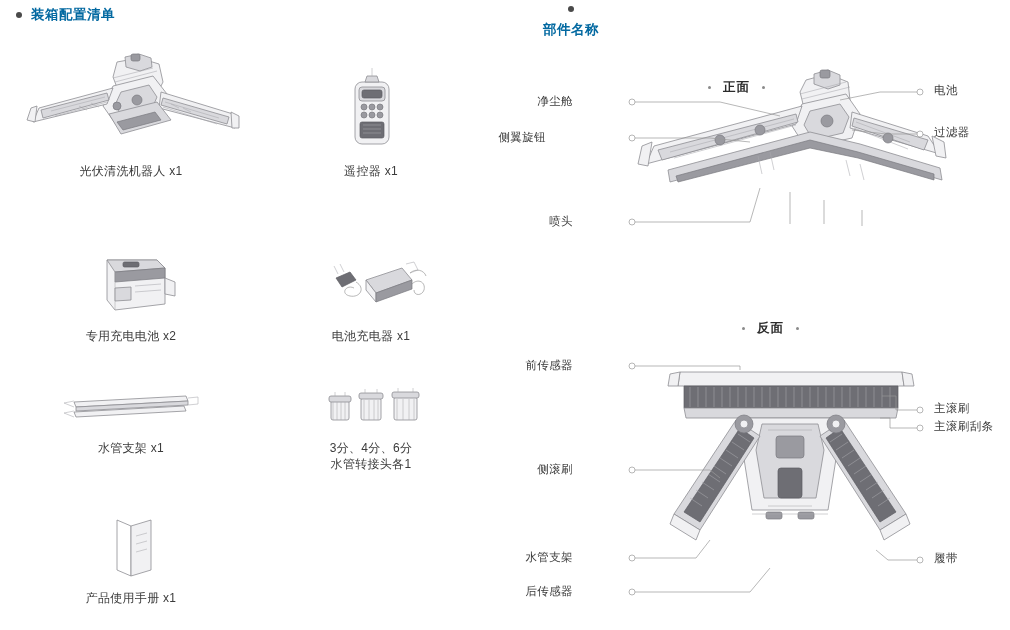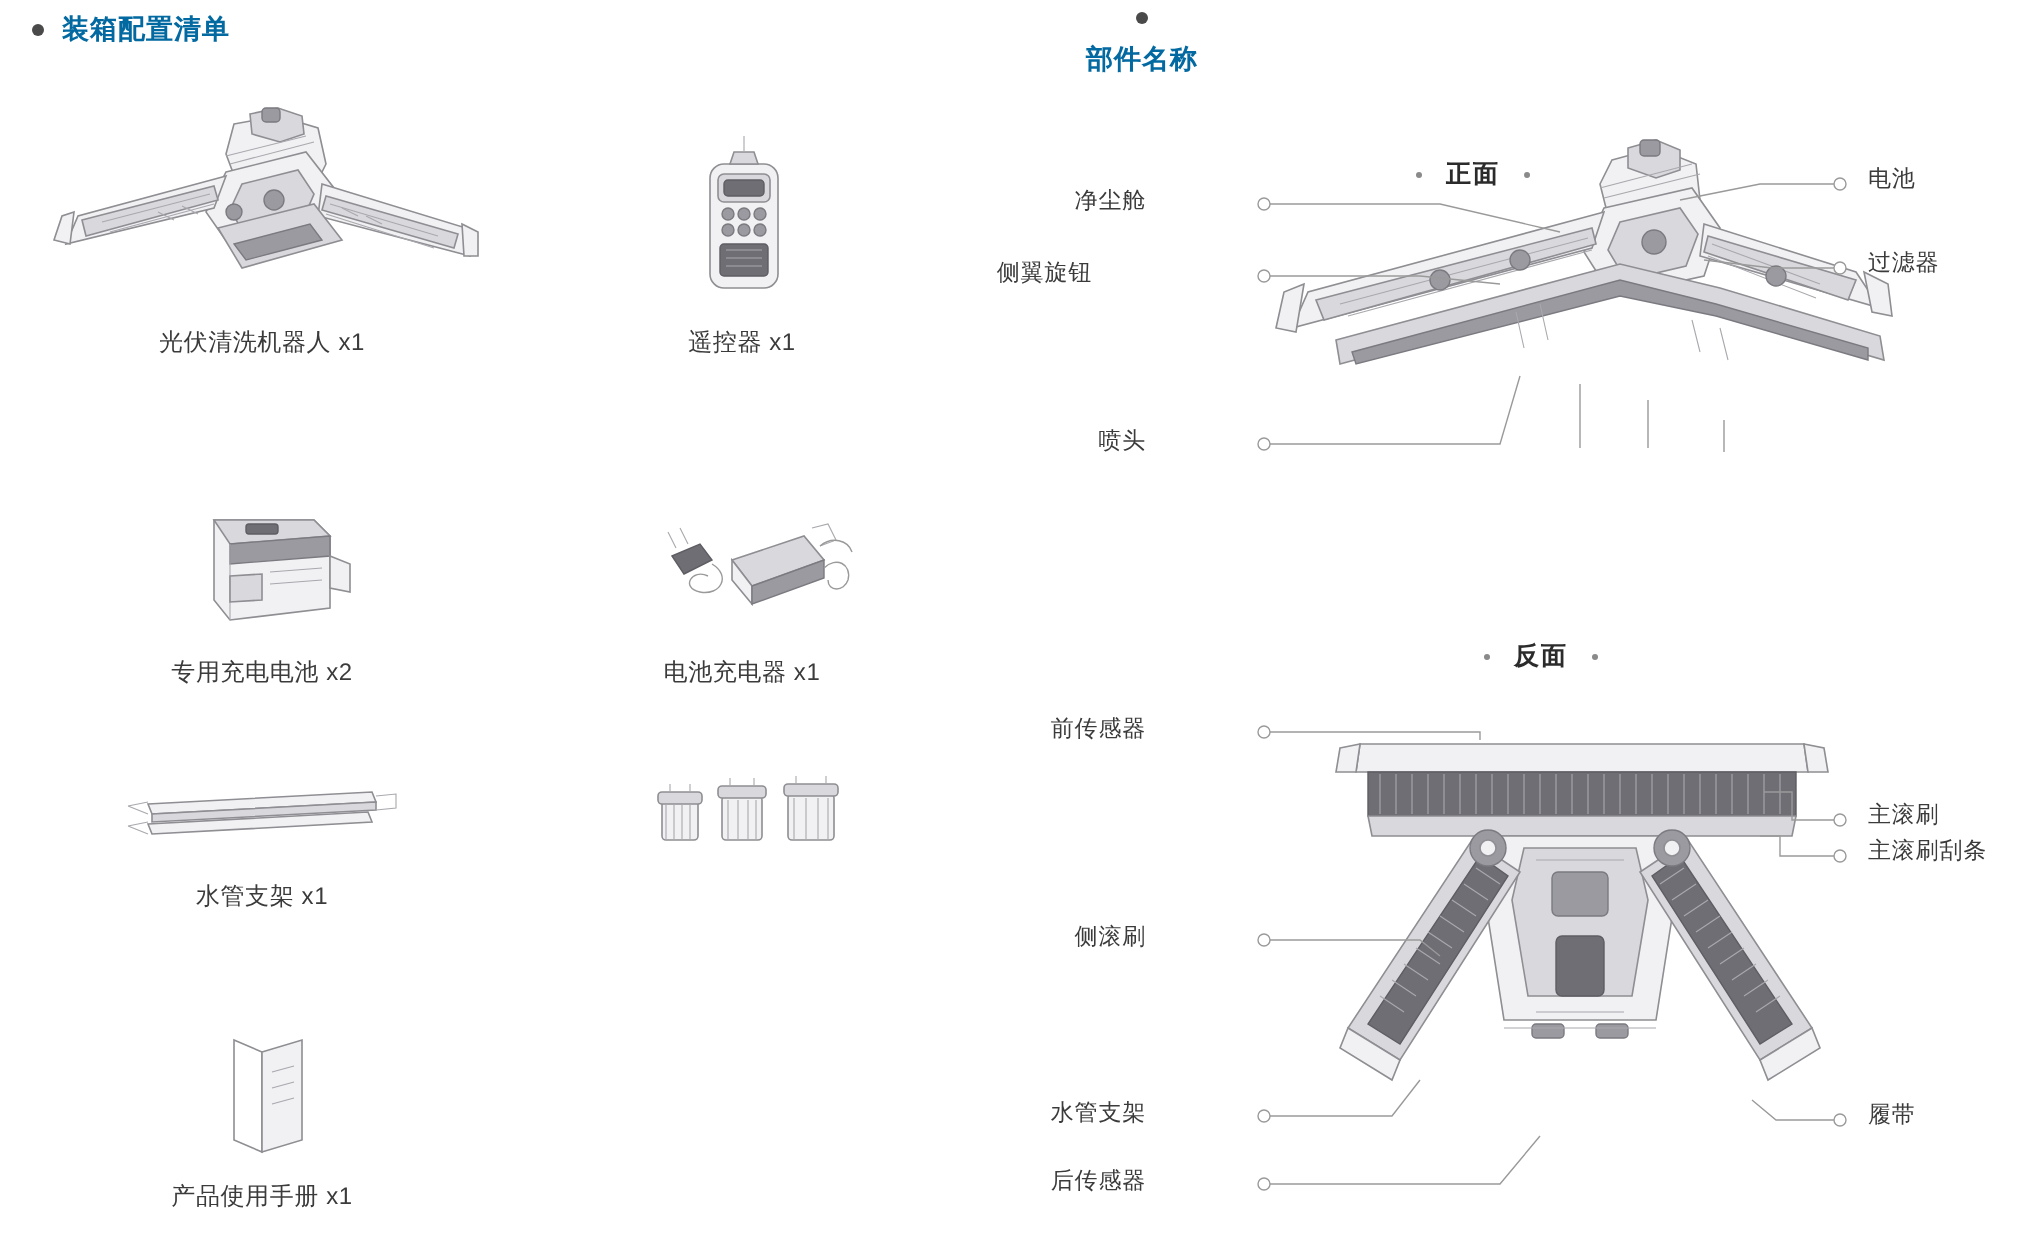--- a/index.html
+++ b/index.html
@@ -214,20 +214,22 @@
         <path class="thin" d="M53 30 L53 50 M58 30 L58 50 M63 30 L63 50 M67 30 L67 50"></path>
         <path class="thin" d="M54 19 L54 23 M66 19 L66 23"></path>
       </g>
       <g>
         <rect class="dev-fill-l" x="83" y="27" width="23" height="23" rx="2"></rect>
         <rect class="dev-fill-m" x="81" y="22" width="27" height="6" rx="2"></rect>
         <path class="thin" d="M86 29 L86 50 M92 29 L92 50 M98 29 L98 50 M103 29 L103 50"></path>
         <path class="thin" d="M87 18 L87 22 M102 18 L102 22"></path>
       </g>
     </svg>
+    <div class="pack-caption">3分、4分、6分
+水管转接头各1</div>
   </div>
 
   <div class="pack-item" style="left:6px; top:500px; width:250px;">
     <svg class="art" width="120" height="90" viewBox="0 0 120 90">
       <path class="dev" d="M46 20 L60 26 L60 76 L46 70 z"></path>
       <path class="dev-fill-l" d="M60 26 L80 20 L80 70 L60 76 z"></path>
       <path class="thin" d="M65 36 L76 33 M65 44 L76 41 M65 52 L76 49"></path>
     </svg>
     <div class="pack-caption">产品使用手册 x1</div>
   </div>

